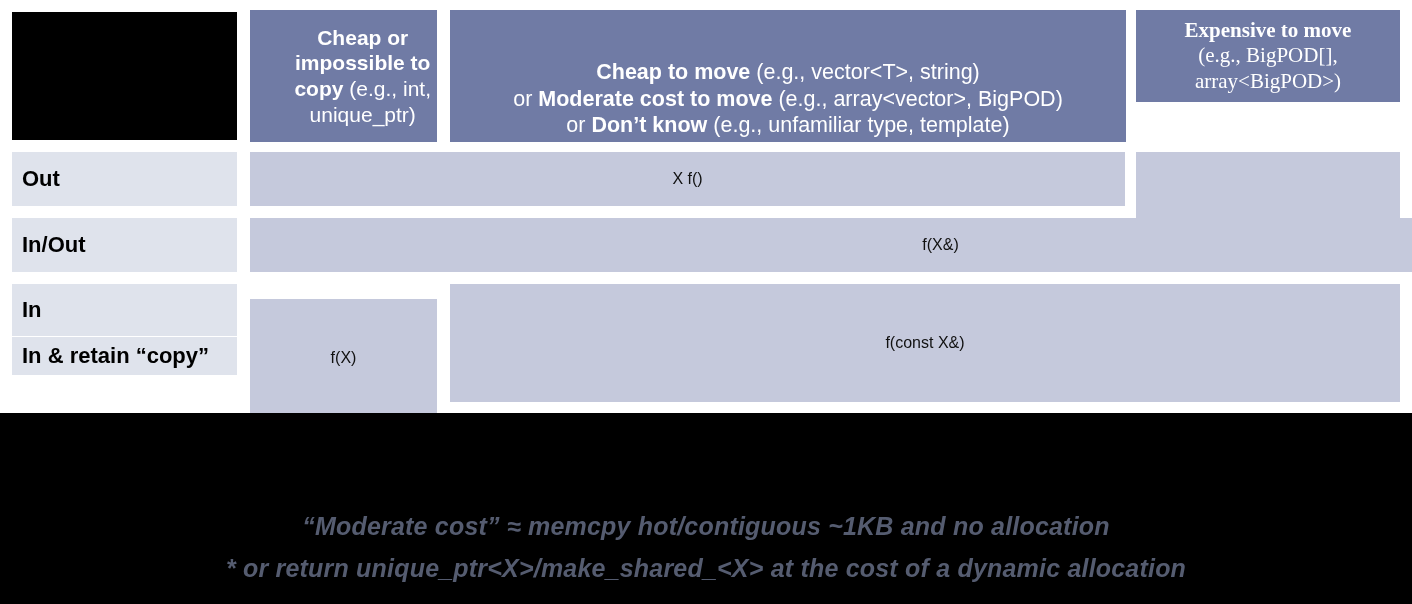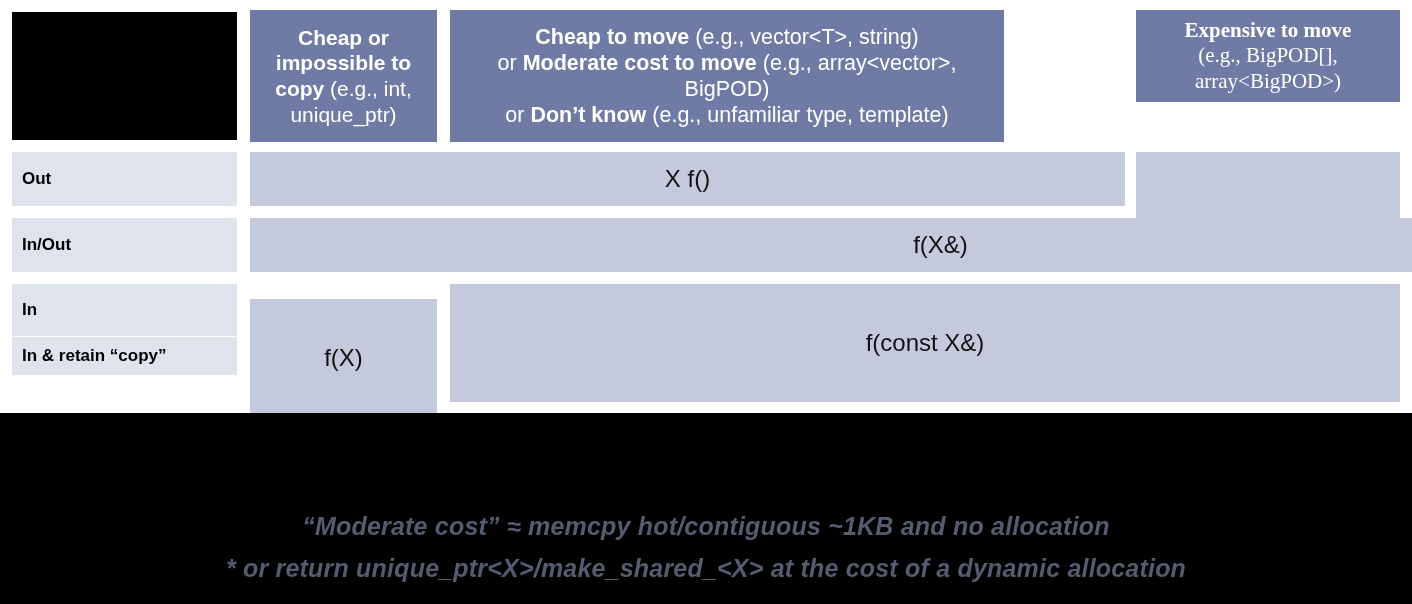--- a/index.html
+++ b/index.html
@@ -46,65 +46,67 @@
     padding: 4px 6px;
   }
   .hdr b { font-weight: 700; }
 
   #hdr-cheap-copy {
     left: 250px;
     top: 10px;
     width: 187px;
     height: 132px;
     font-size: 21px;
+    justify-content: flex-end;
   }
   #hdr-cheap-move {
     left: 450px;
     top: 10px;
-    width: 554px;
+    width: 676px;
     height: 132px;
     font-size: 21.5px;
+    align-items: flex-end;
   }
   #hdr-expensive {
     left: 1136px;
     top: 10px;
     width: 264px;
     height: 92px;
     font-size: 21px;
     font-family: Liberation Serif, serif;
   }
 
   
   .rowlabel {
     position: absolute;
     left: 12px;
     width: 225px;
     background: #dfe3ec;
     color: #000000;
-    font-size: 17px;
+    font-size: 22px;
     font-weight: 700;
     display: flex;
     align-items: center;
     padding-left: 10px;
     box-sizing: border-box;
   }
   #lbl-out      { top: 152px; height: 54px; }
   #lbl-inout    { top: 218px; height: 54px; }
   #lbl-in       { top: 284px; height: 52px; }
   #lbl-inretain { top: 337px; height: 38px; }
 
   
   .cell {
     position: absolute;
     background: #c5c9dc;
     color: #111111;
     display: flex;
     align-items: center;
     justify-content: center;
-    font-size: 24px;
+    font-size: 16px;
     font-weight: 400;
     box-sizing: border-box;
   }
 
   #cell-out-xf      { left: 250px; top: 152px; width: 875px; height: 54px; }
   #cell-out-exp     { left: 1136px; top: 152px; width: 264px; height: 66px; background: #c5c9dc; }
   #cell-inout-fxr   { left: 250px; top: 218px; width: 1381px; height: 54px; }
   #cell-in-fx       { left: 250px; top: 284px; width: 187px; height: 118px; margin-top: 15px; }
   #cell-in-fconstxr { left: 450px; top: 284px; width: 950px; height: 118px; }
 

